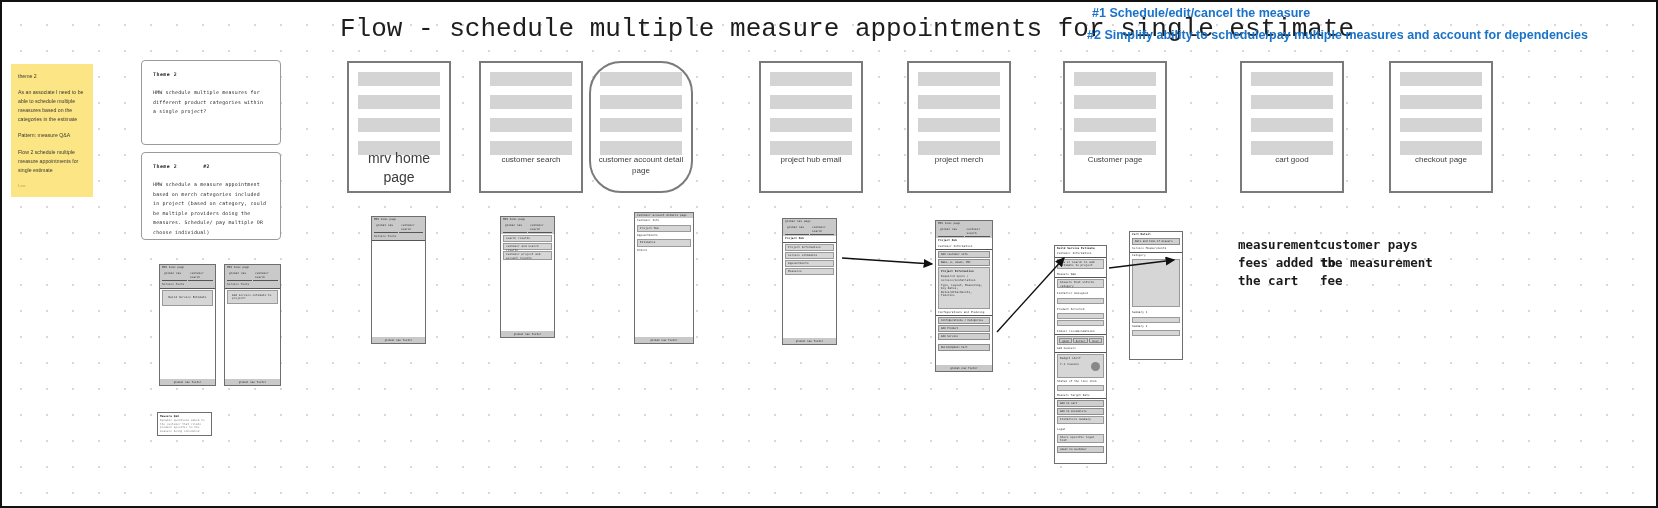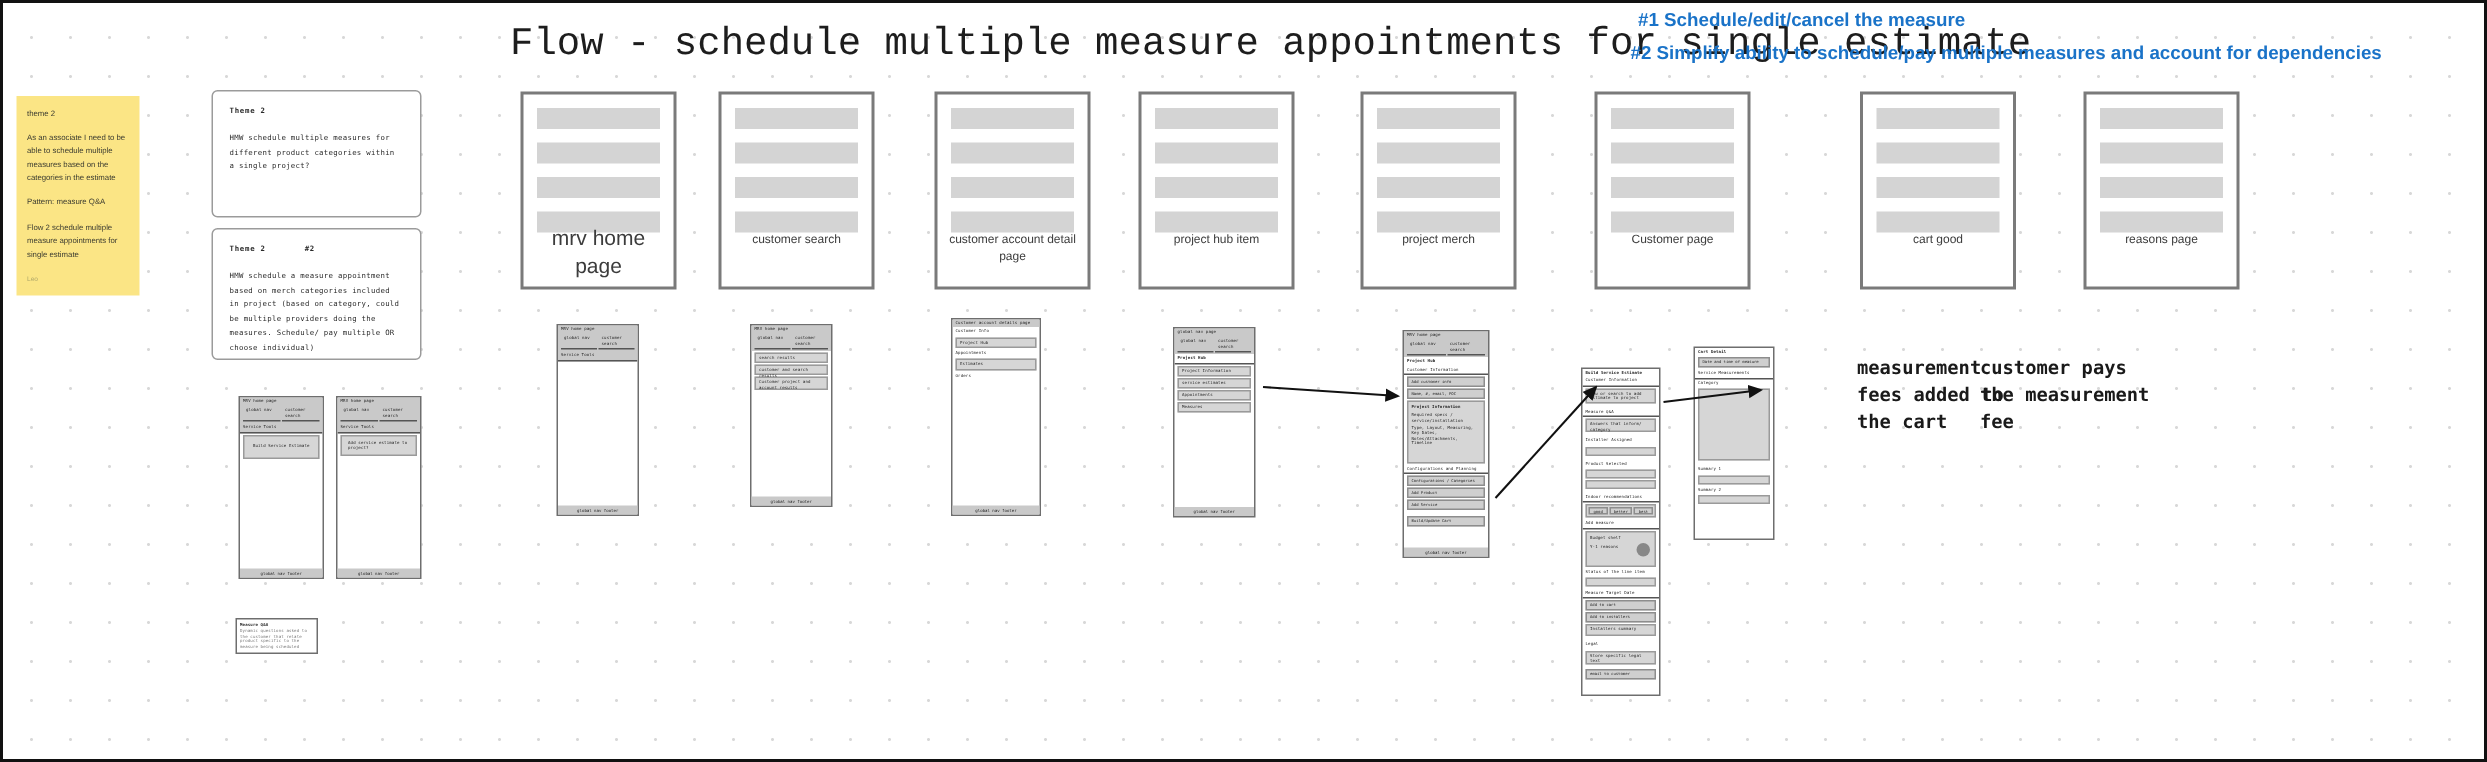--- a/index.html
+++ b/index.html
@@ -160,34 +160,34 @@
   </div>
 
   <div class="page-frame" style="left:477px;">
     <div class="bar"></div>
     <div class="bar"></div>
     <div class="bar"></div>
     <div class="bar"></div>
     <div class="plabel">customer search</div>
   </div>
 
-  <div class="page-frame" style="left:621px;">
+  <div class="page-frame" style="left:587px;border-radius:32px;">
     <div class="bar"></div>
     <div class="bar"></div>
     <div class="bar"></div>
     <div class="bar"></div>
     <div class="plabel">customer account detail page</div>
   </div>
 
   <div class="page-frame" style="left:757px;">
     <div class="bar"></div>
     <div class="bar"></div>
     <div class="bar"></div>
     <div class="bar"></div>
-    <div class="plabel">project hub item</div>
+    <div class="plabel">project hub email</div>
   </div>
 
   <div class="page-frame" style="left:905px;">
     <div class="bar"></div>
     <div class="bar"></div>
     <div class="bar"></div>
     <div class="bar"></div>
     <div class="plabel">project merch</div>
   </div>
 
@@ -205,21 +205,21 @@
     <div class="bar"></div>
     <div class="bar"></div>
     <div class="plabel">cart good</div>
   </div>
 
   <div class="page-frame" style="left:1387px;">
     <div class="bar"></div>
     <div class="bar"></div>
     <div class="bar"></div>
     <div class="bar"></div>
-    <div class="plabel">reasons page</div>
+    <div class="plabel">checkout page</div>
   </div>
 
   <div class="wf" style="left:157px; top:262px; width:57px; height:122px;">
     <span class="t hd">MRV home page</span>
     <div class="hd row">
       <span class="t ul" style="flex:1;padding:1px 2px;">global nav</span>
       <span class="t ul" style="flex:1;padding:1px 2px;">customer search</span>
     </div>
     <span class="t hd ul">Service Tools</span>
     <div class="box" style="height:16px;padding:5px 2px;">

